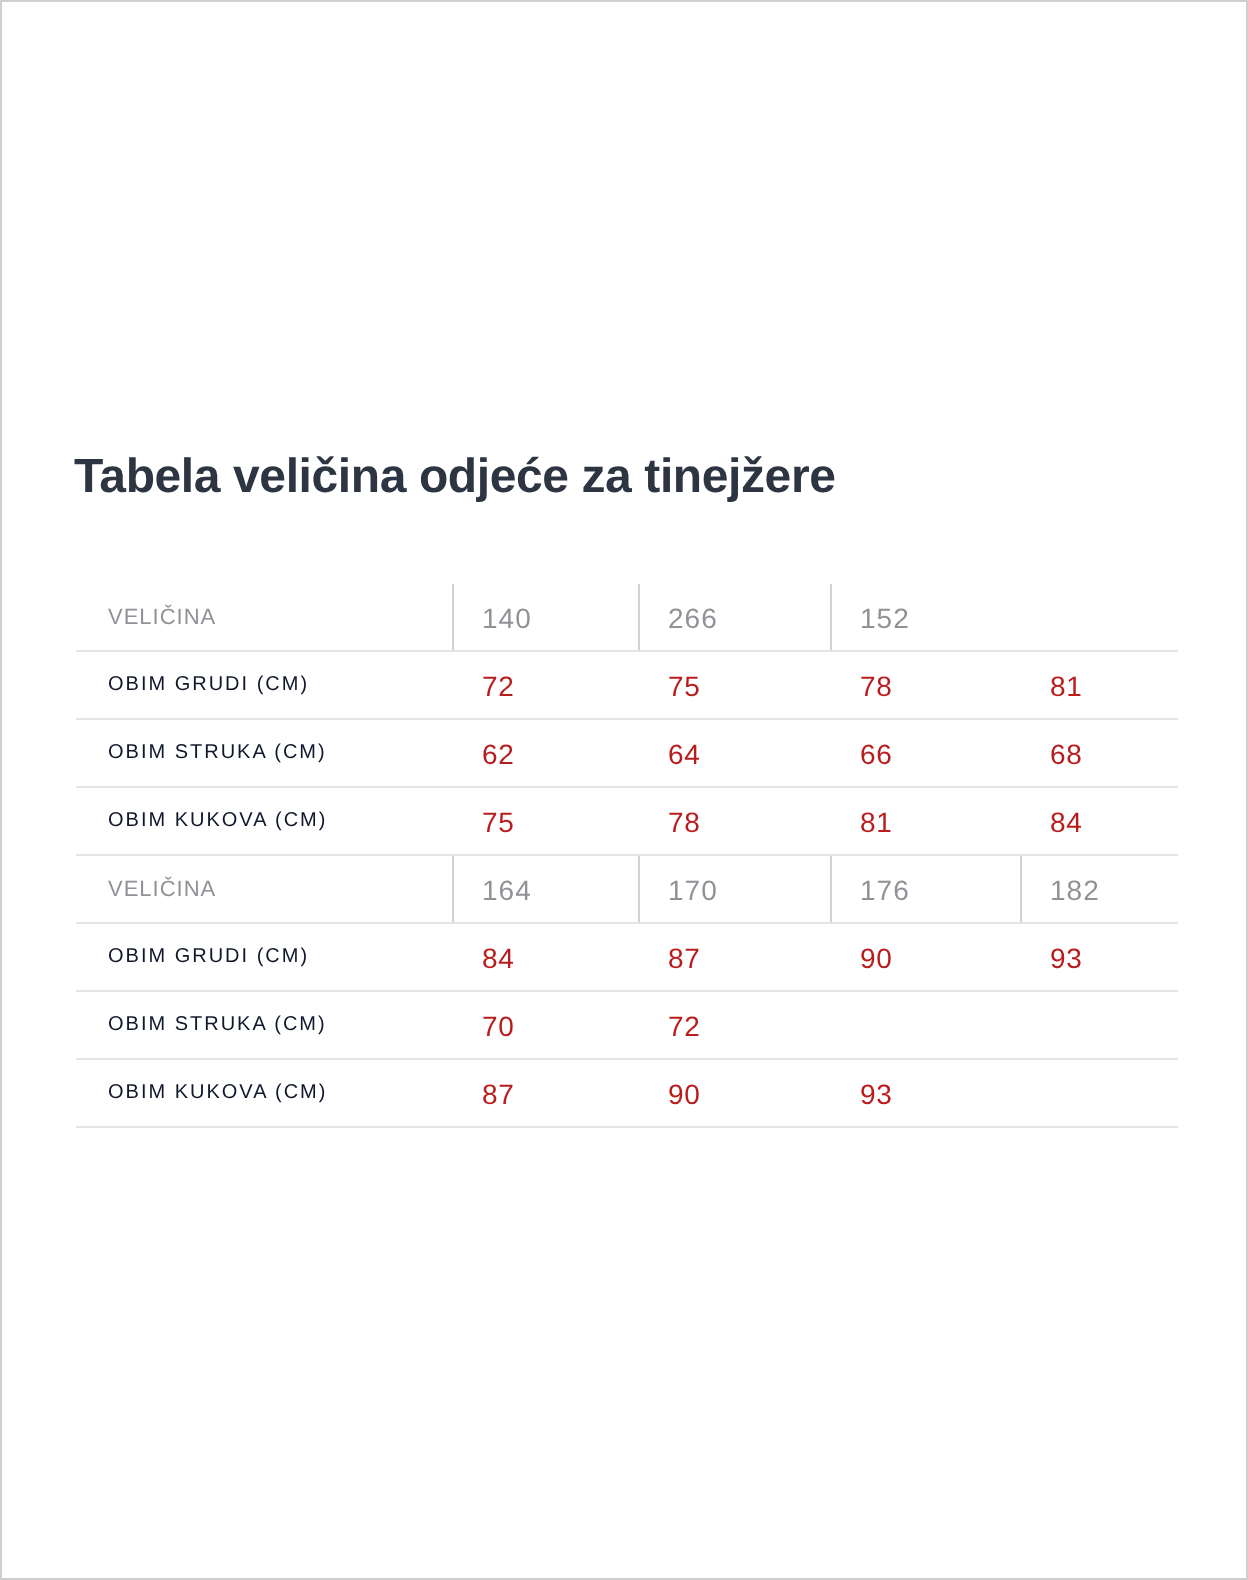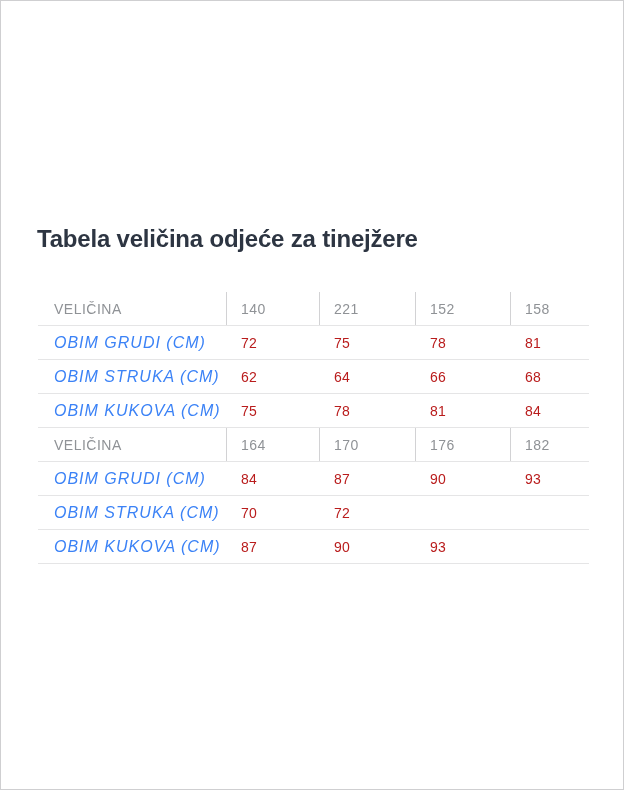--- a/index.html
+++ b/index.html
@@ -48,55 +48,53 @@
     align-items: center;
     overflow: hidden;
     white-space: nowrap;
   }
 
   .label-cell { padding-left: 16px; }
   .value-cell { padding-left: 14px; }
 
   .header-row .cell {
     color: #8f9296;
-    font-size: 14px;
+    font-size: 11px;
     letter-spacing: 0.5px;
   }
   .header-row .cell:not(:last-child) {
     border-right: 1px solid #d2d2d4;
   }
   .header-row .value-cell { font-size: 14px; }
 
   .data-row .label-cell {
-    color: #3b82f6;
-    font-size: 16px;
+    color: #0f172a;
+    font-size: 10px;
     letter-spacing: 1px;
-    font-style: italic;
   }
   .data-row .value-cell {
     color: #b91c1c;
     font-size: 14px;
     letter-spacing: 0.3px;
   }
 </style>
 </head>
 <body>
 
 <div class="page">
 
   <h1 class="title">Tabela veličina odjeće za tinejžere</h1>
 
   <div class="size-table">
 
     <div class="row header-row">
       <div class="cell label-cell">VELIČINA</div>
       <div class="cell value-cell">140</div>
-      <div class="cell value-cell">221</div>
+      <div class="cell value-cell">266</div>
       <div class="cell value-cell">152</div>
-      <div class="cell value-cell">158</div>
     </div>
 
     <div class="row data-row">
       <div class="cell label-cell">OBIM GRUDI (CM)</div>
       <div class="cell value-cell">72</div>
       <div class="cell value-cell">75</div>
       <div class="cell value-cell">78</div>
       <div class="cell value-cell">81</div>
     </div>
 

